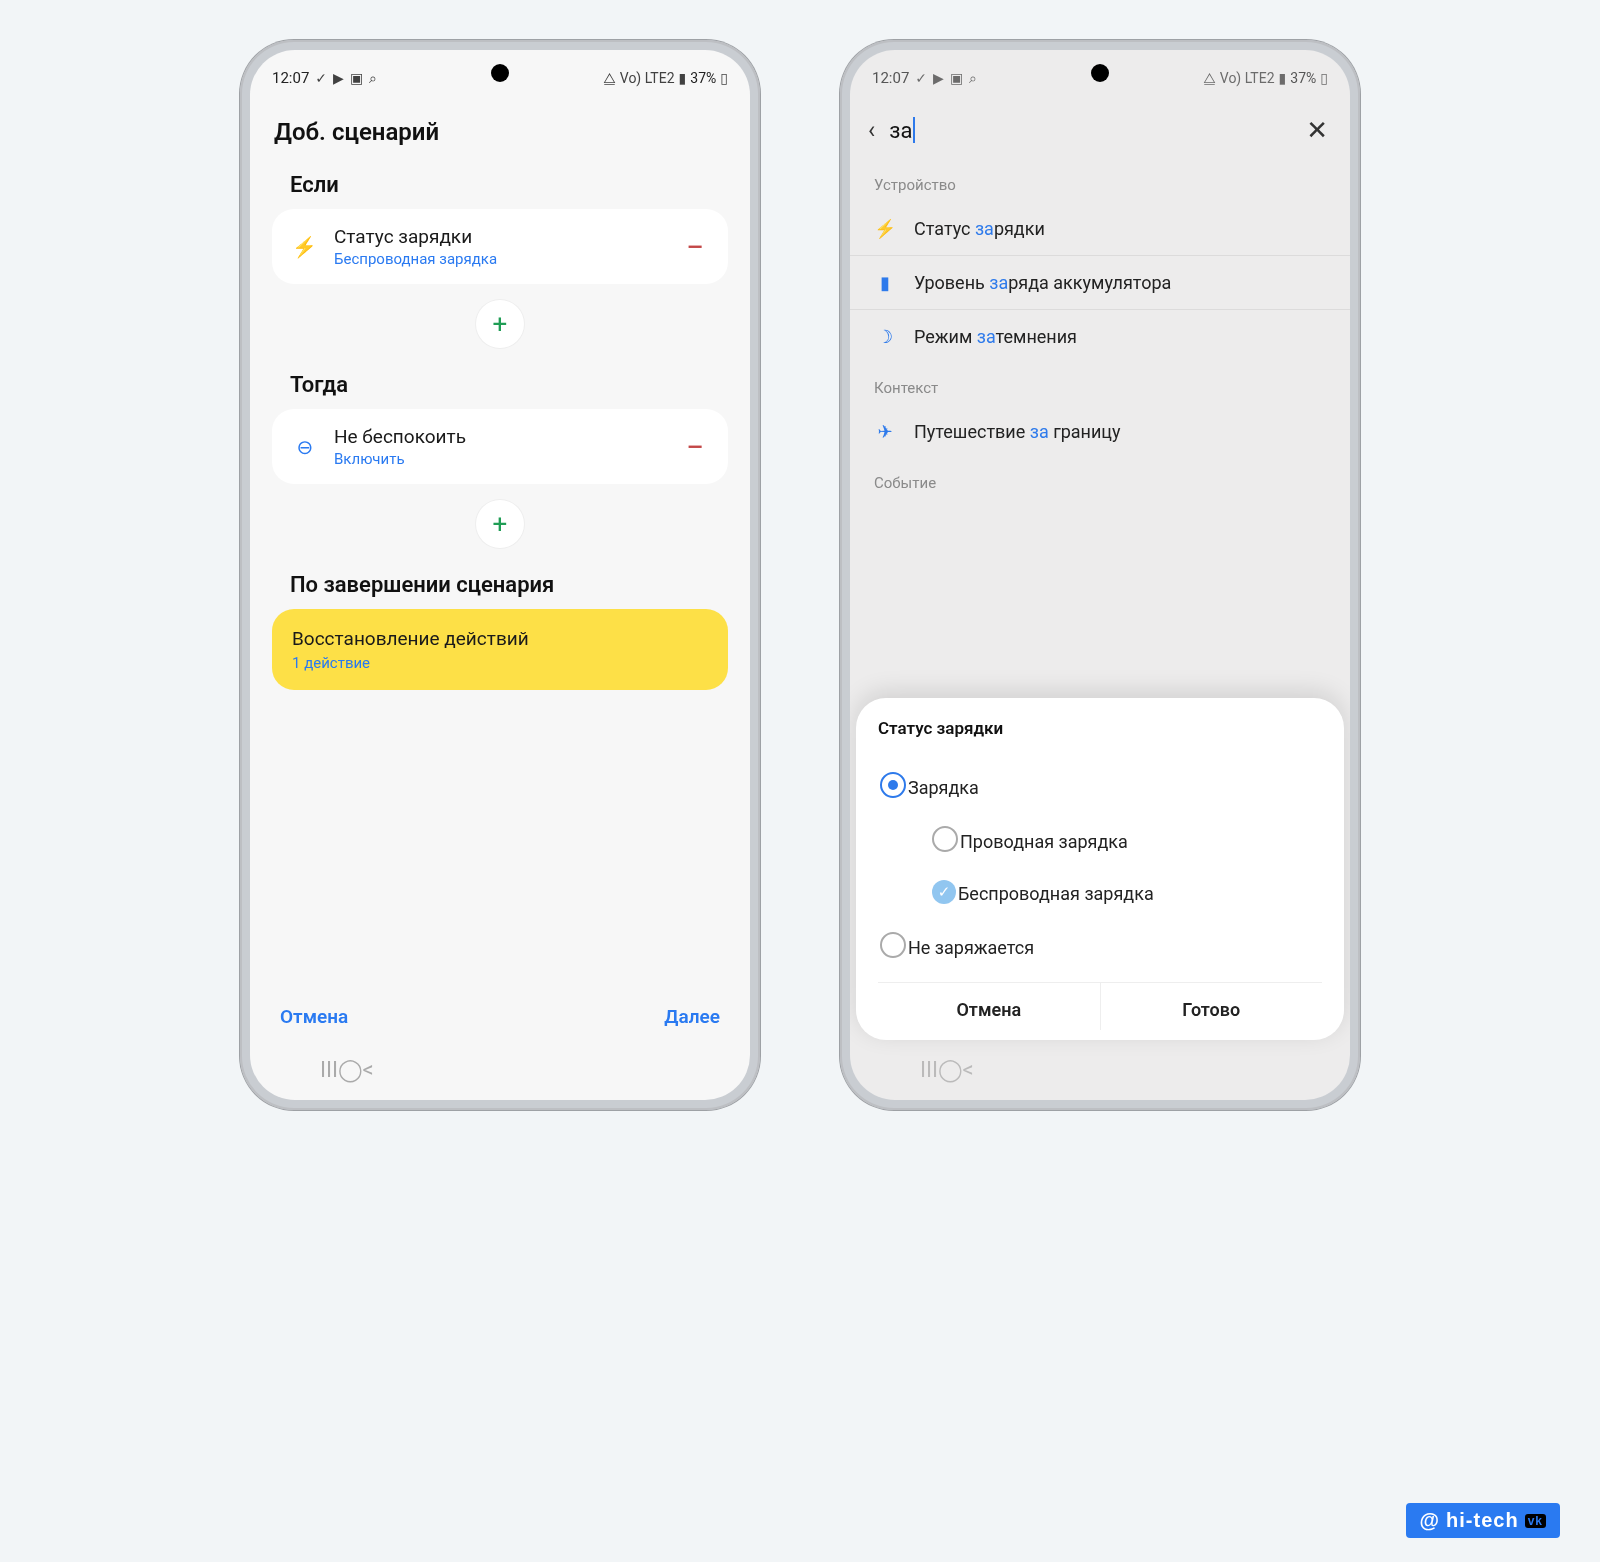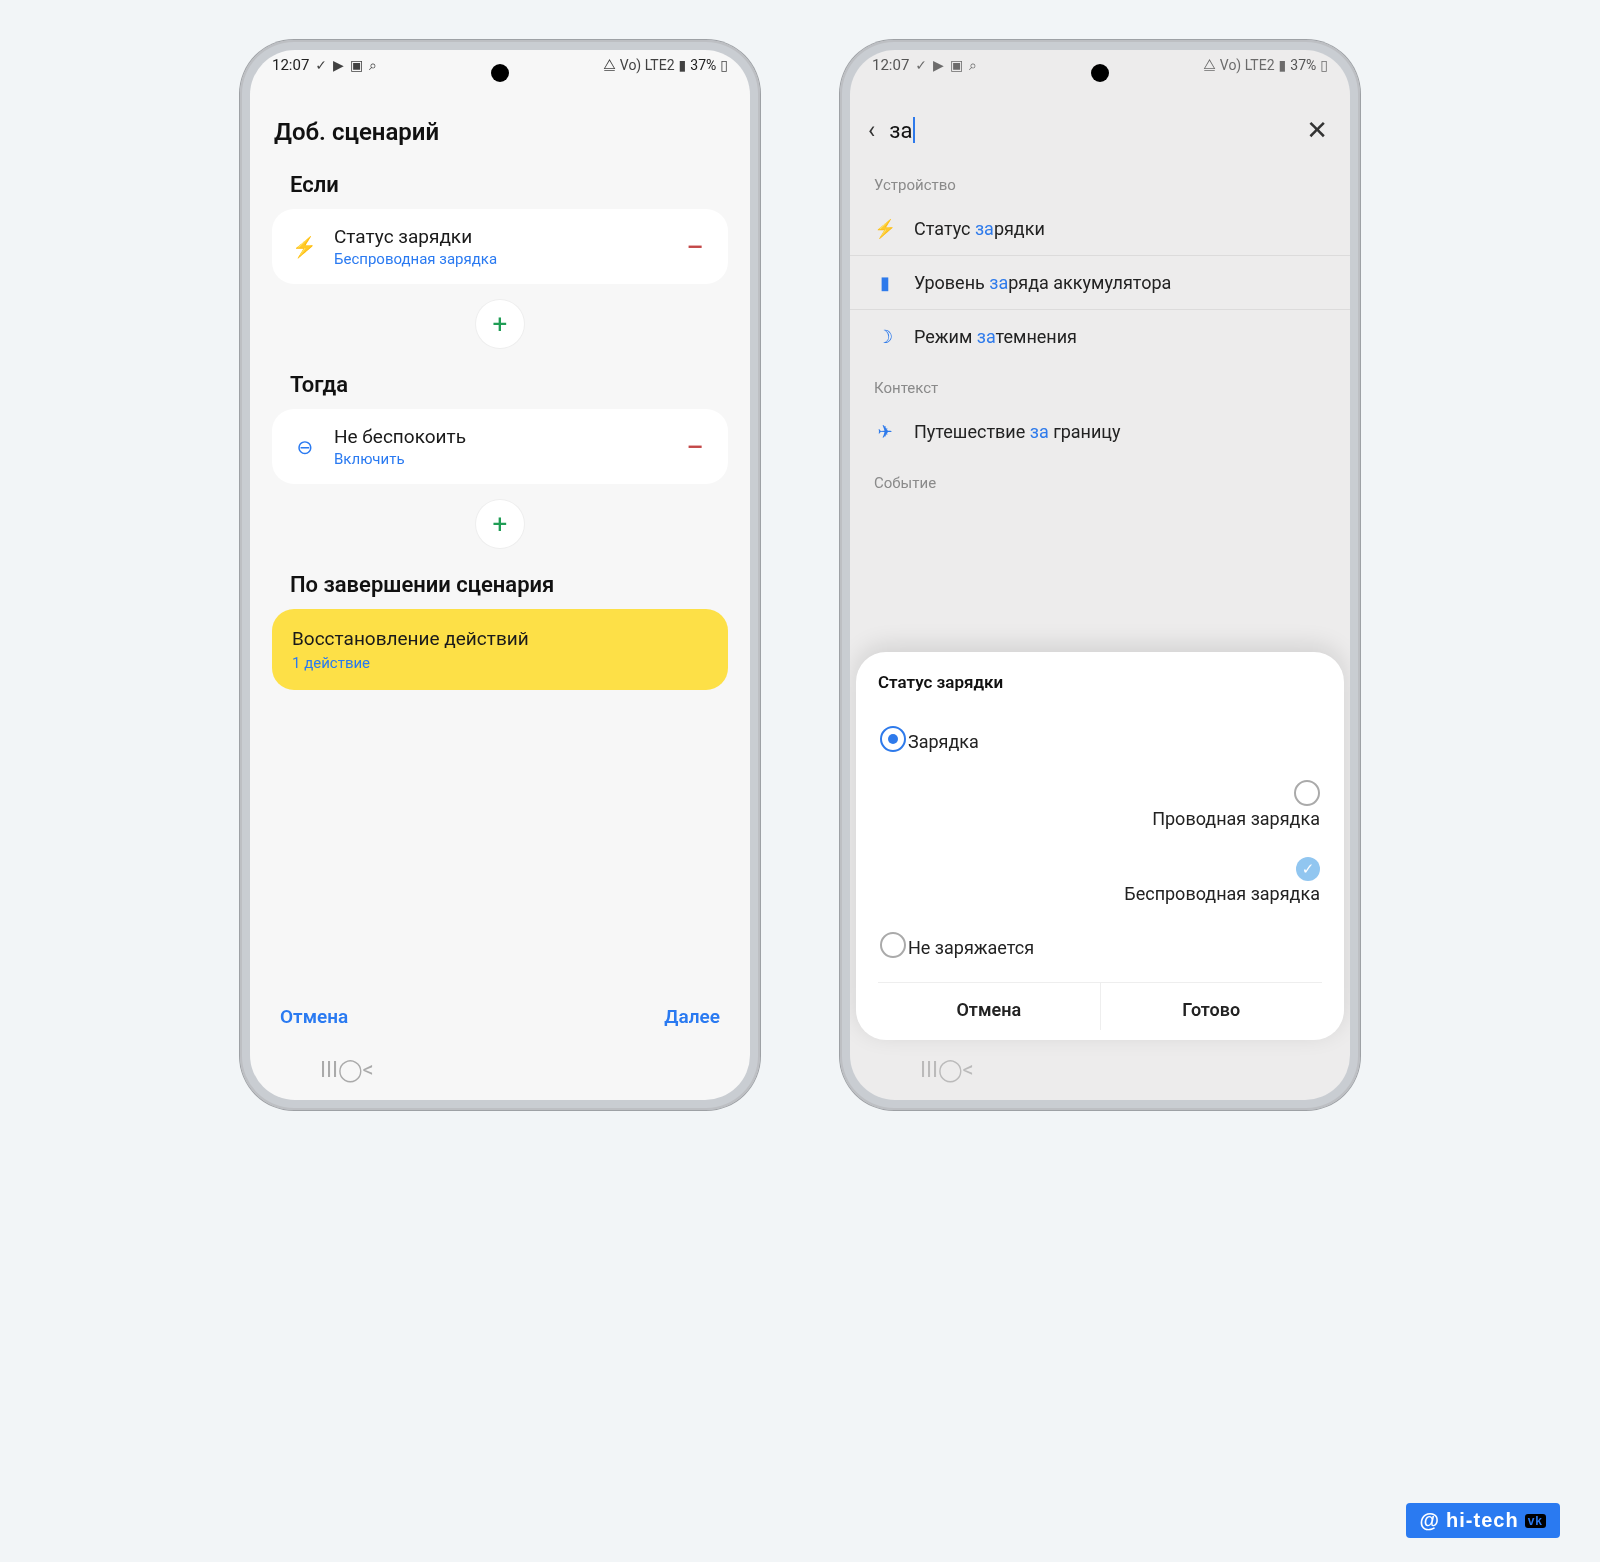--- a/index.html
+++ b/index.html
@@ -39,21 +39,21 @@
     transform: translateX(-50%);
     width: 18px;
     height: 18px;
     background: #000;
     border-radius: 50%;
   }
   .status-bar {
     height: 44px;
     padding: 6px 22px 0 22px;
     display: flex;
-    align-items: flex-start;
+    align-items: center;
     font-size: 15px;
     color: #222;
   }
   .status-left { display: flex; align-items: center; gap: 6px; }
   .status-right { margin-left: auto; display: flex; align-items: center; gap: 4px; font-size: 14px;}
   .status-bar .ico { font-size: 14px; opacity: .85;}
   .screen.grey .status-bar { color:#555; }
 
   
   .p1 {
@@ -196,21 +196,21 @@
     margin-bottom: 20px;
   }
   .radio-row {
     display:flex;
     align-items:flex-end;
     gap: 2px;
     padding: 14px 2px;
     font-size: 18px;
     color:#222;
   }
-  .radio-row.indent { padding-left: 54px; flex-direction: column; }
+  .radio-row.indent { padding-left: 54px; }
   .radio-circle {
     width:22px; height:22px;
     border:2px solid #aaa;
     border-radius:50%;
     display:flex;
     align-items:center;
     justify-content:center;
     flex-shrink:0;
   }
   .radio-circle.selected { border-color:#2a7af1;}

